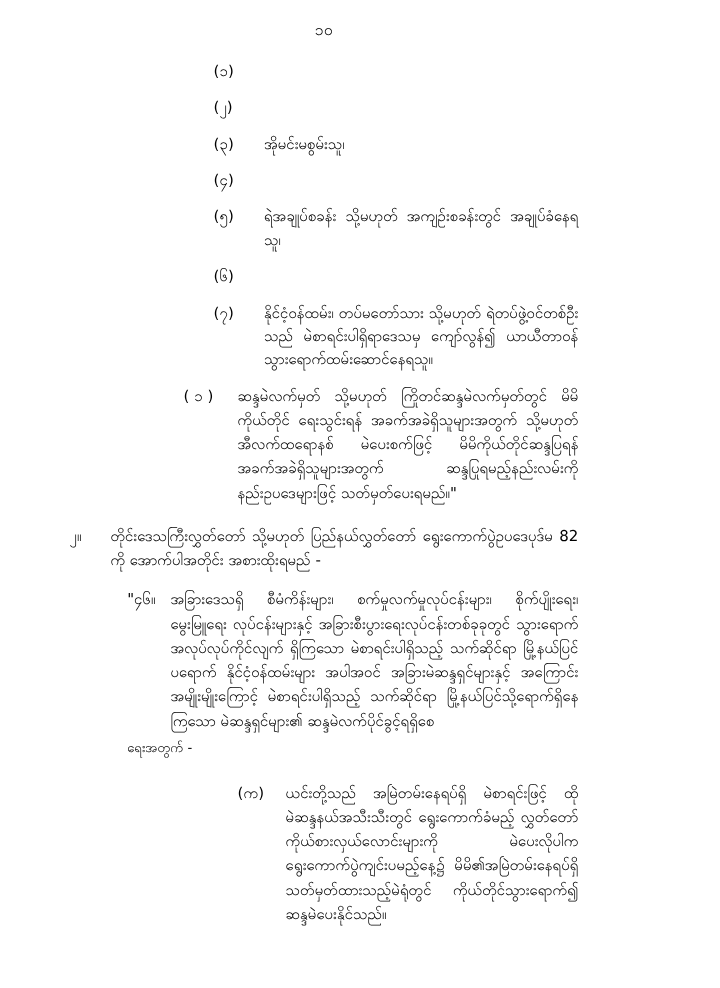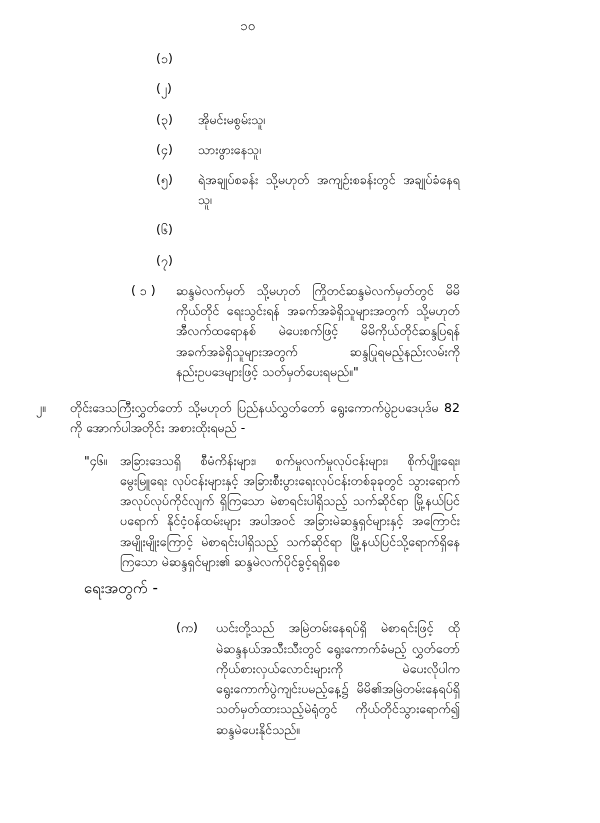--- a/index.html
+++ b/index.html
@@ -14,20 +14,21 @@
     color: #000000;
     position: relative;
     overflow: hidden;
   }
   .page {
     width: 504px;
     height: 823px;
     box-sizing: border-box;
     padding: 18px 44px 10px 36px;
     position: relative;
+    margin-left: 22px;
   }
   .page-number {
     text-align: center;
     font-size: 13px;
     line-height: 1.3;
     margin: 0 0 14px 0;
     letter-spacing: 0.5px;
   }
 
   
@@ -92,21 +93,21 @@
   }
   .quote-row .marker {
     flex: 0 0 auto;
     width: 36px;
   }
   .quote-row .body {
     flex: 1 1 auto;
     text-align: justify;
   }
   .tail {
-    font-size: 15px;
+    font-size: 11px;
     line-height: 1.62;
     text-align: left;
     margin: 0 0 14px 0;
     padding-left: 48px;
   }
 
   .lettered-row {
     display: flex;
     align-items: flex-start;
     font-size: 12.5px;
@@ -136,31 +137,31 @@
     </div>
     <div class="num-row">
       <span class="marker">(၂)</span>
     </div>
     <div class="num-row">
       <span class="marker">(၃)</span>
       <span class="body">အိုမင်းမစွမ်းသူ၊</span>
     </div>
     <div class="num-row">
       <span class="marker">(၄)</span>
-      <span class="body">သားဖွားနေသူ၊</span>
     </div>
     <div class="num-row">
       <span class="marker">(၅)</span>
       <span class="body">ရဲအချုပ်စခန်း သို့မဟုတ် အကျဉ်းစခန်းတွင် အချုပ်ခံနေရသူ၊</span>
     </div>
     <div class="num-row">
       <span class="marker">(၆)</span>
     </div>
     <div class="num-row">
       <span class="marker">(၇)</span>
+      <span class="body">နိုင်ငံ့ဝန်ထမ်း၊ တပ်မတော်သား သို့မဟုတ် ရဲတပ်ဖွဲ့ဝင်တစ်ဦးသည် မဲစာရင်းပါရှိရာဒေသမှ ကျော်လွန်၍ ယာယီတာဝန် သွားရောက်ထမ်းဆောင်နေရသူ။</span>
     </div>
   </div>
 
   <div class="hang-row" style="padding-left:95px;">
     <span class="marker" style="width:45px;">( ၁ )</span>
     <span class="body">ဆန္ဒမဲလက်မှတ် သို့မဟုတ် ကြိုတင်ဆန္ဒမဲလက်မှတ်တွင် မိမိကိုယ်တိုင် ရေးသွင်းရန် အခက်အခဲရှိသူများအတွက် သို့မဟုတ် အီလက်ထရောနစ် မဲပေးစက်ဖြင့် မိမိကိုယ်တိုင်ဆန္ဒပြရန် အခက်အခဲရှိသူများအတွက် ဆန္ဒပြုရမည့်နည်းလမ်းကို နည်းဥပဒေများဖြင့် သတ်မှတ်ပေးရမည်။"</span>
   </div>
 
   <div class="section-row">
     <span class="marker">၂။</span>

